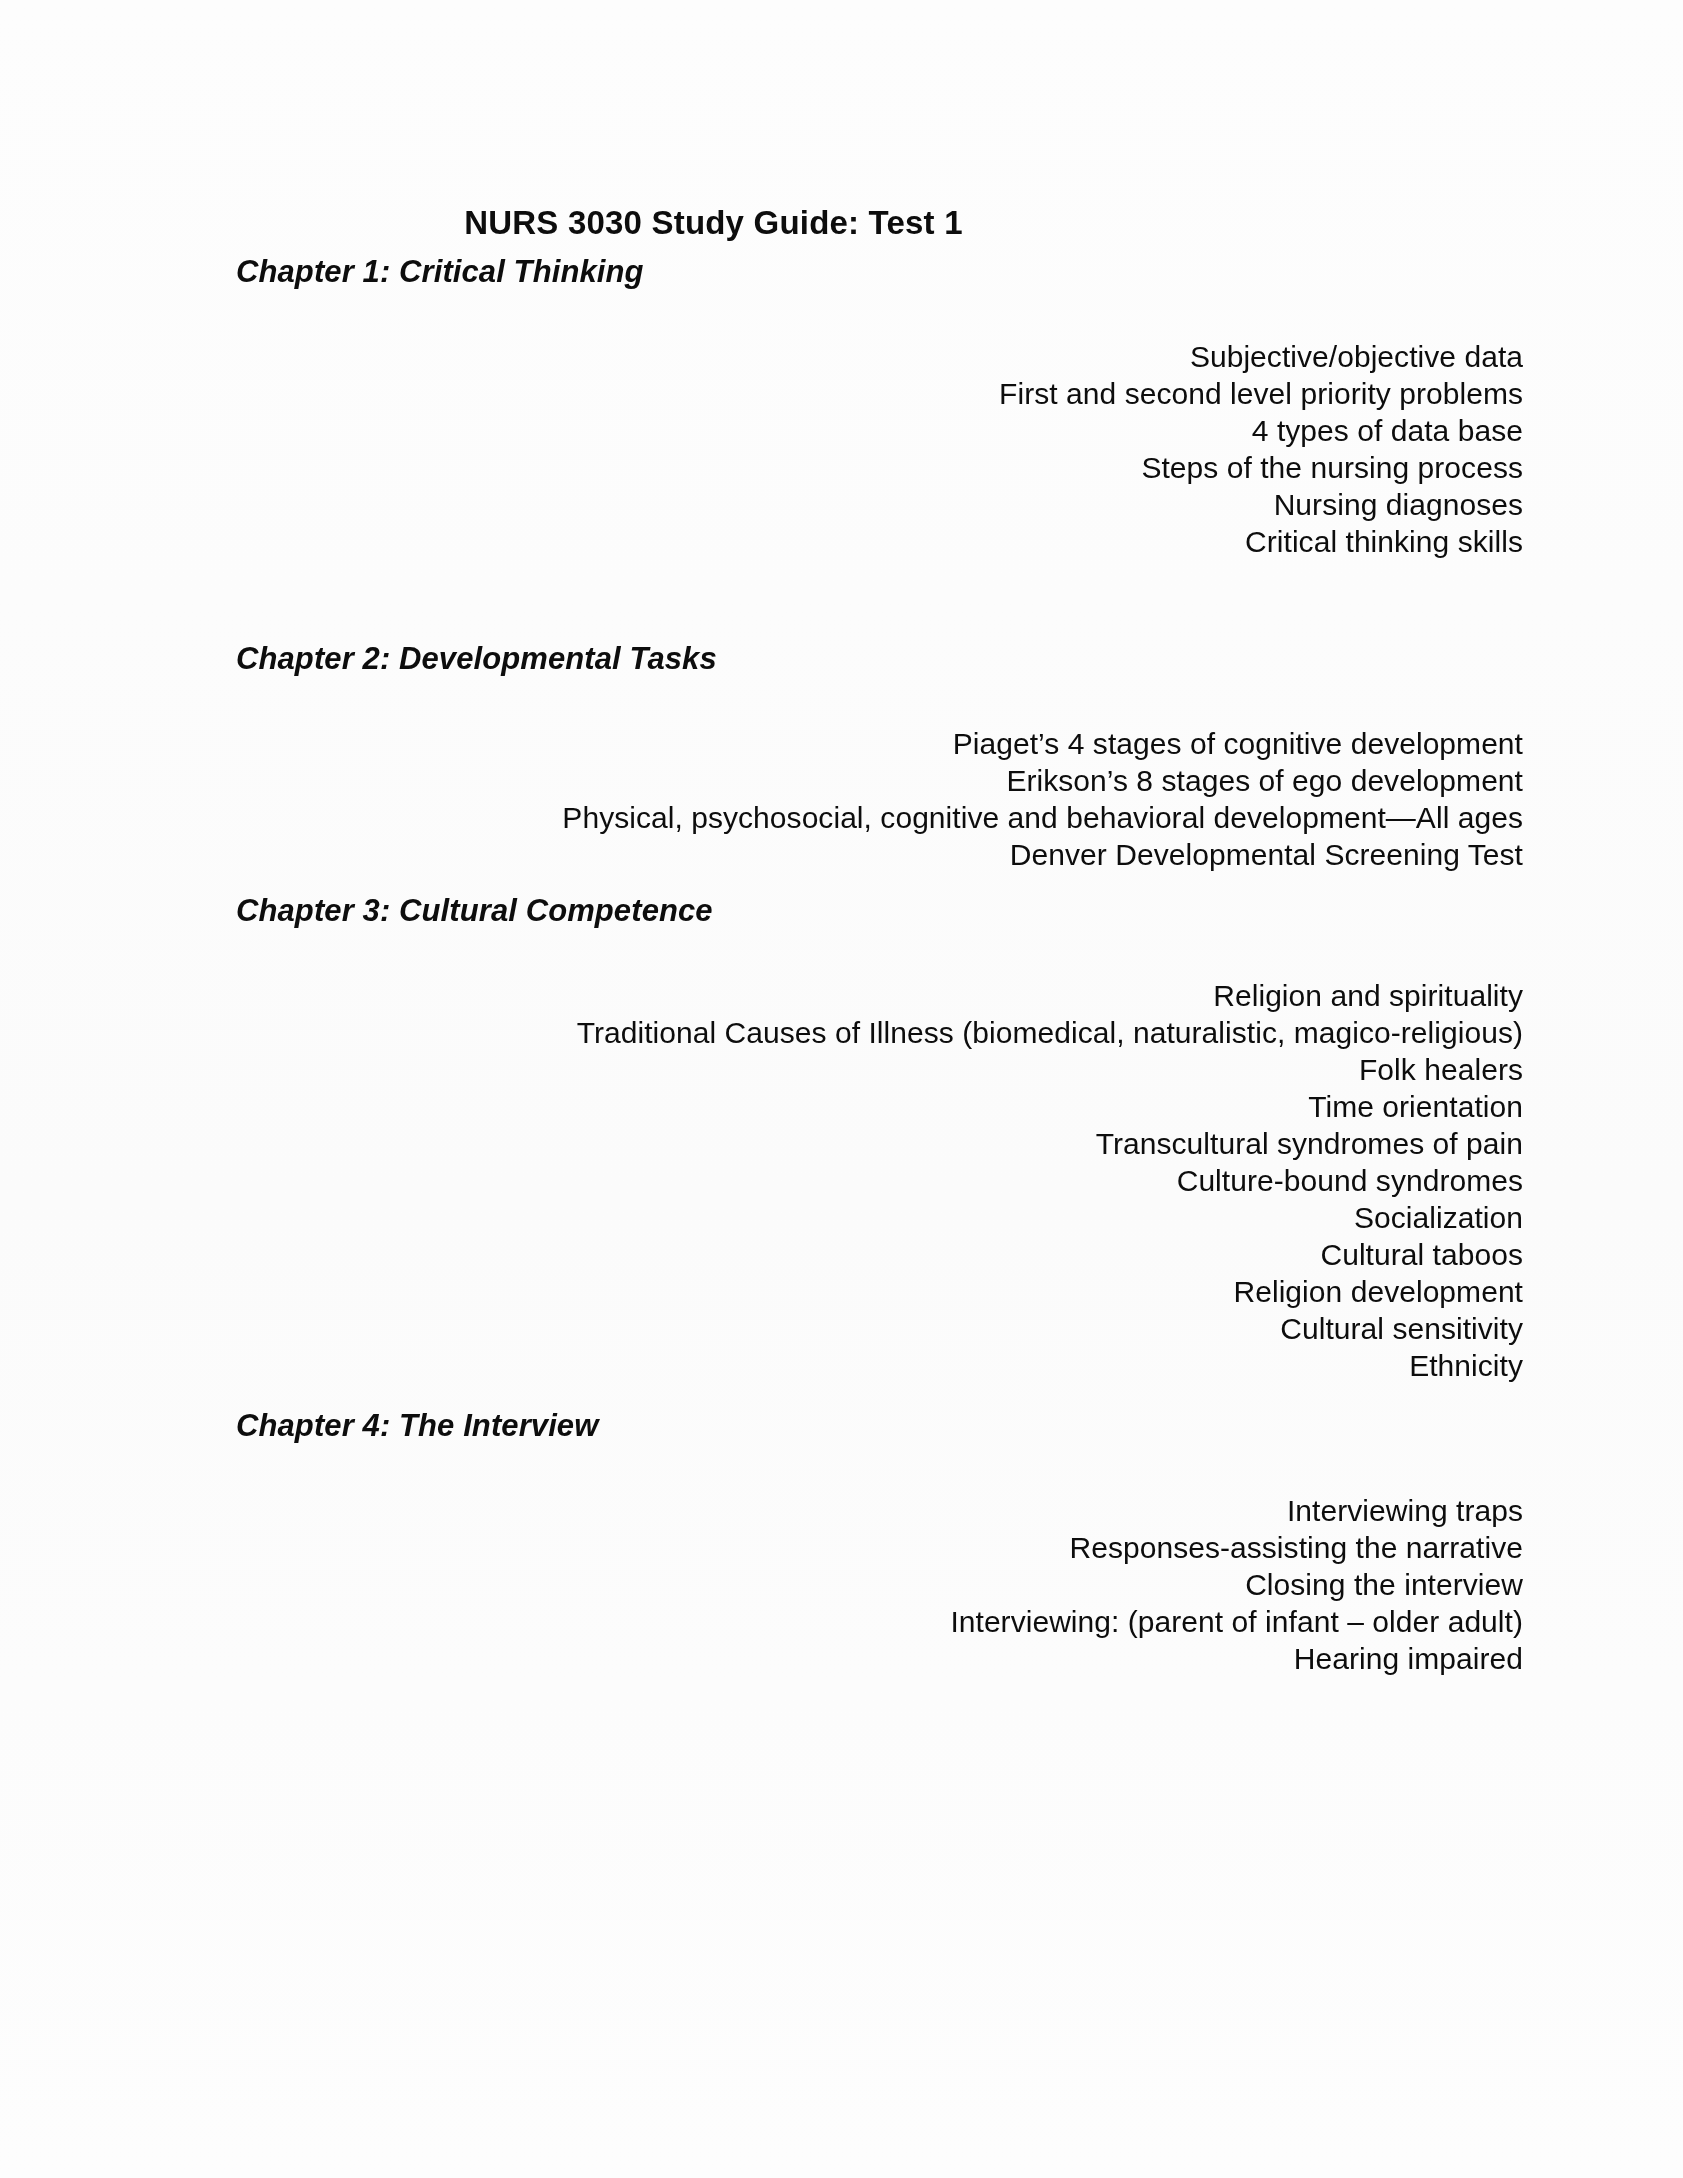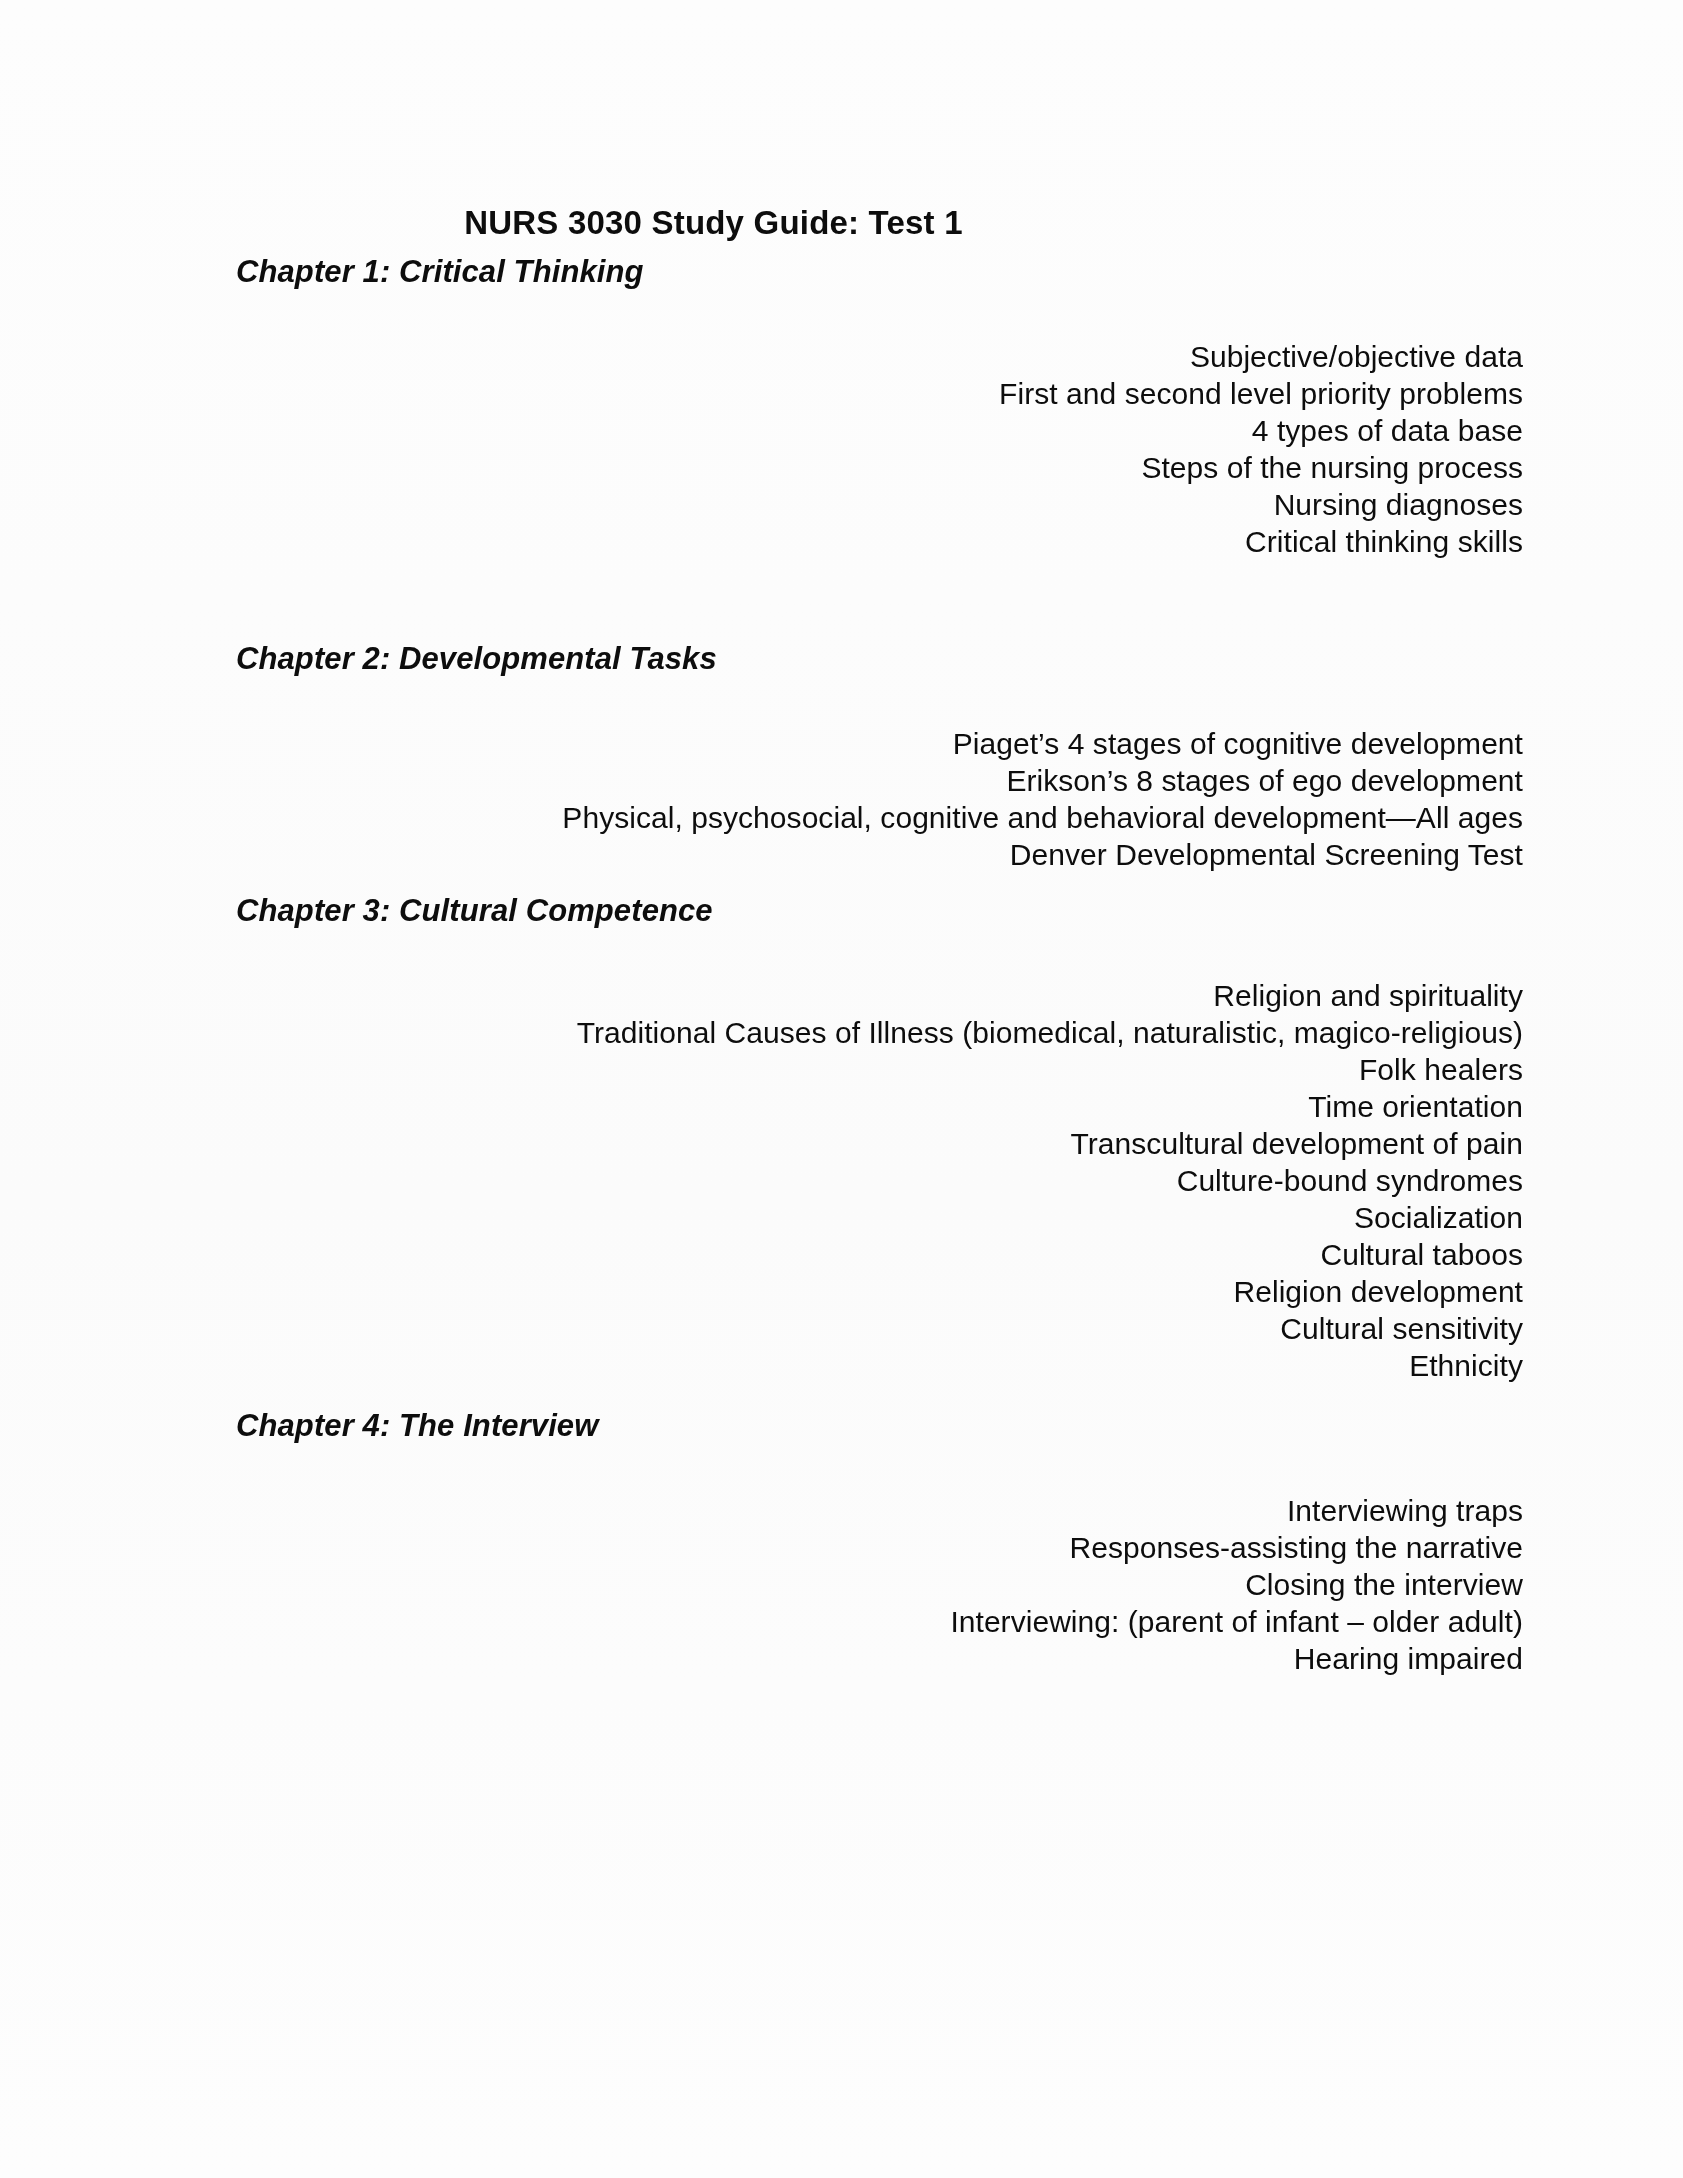--- a/index.html
+++ b/index.html
@@ -116,21 +116,21 @@
     </section>
 
     <section class="section" id="section-2">
       <h2 class="section-heading">Chapter 3: Cultural Competence</h2>
       <span class="gap"></span>
       <ul class="item-list">
         <li>Religion and spirituality</li>
         <li>Traditional Causes of Illness (biomedical, naturalistic, magico-religious)</li>
         <li>Folk healers</li>
         <li>Time orientation</li>
-        <li>Transcultural development of pain</li>
+        <li>Transcultural syndromes of pain</li>
         <li>Culture-bound syndromes</li>
         <li>Socialization</li>
         <li>Cultural taboos</li>
         <li>Religion development</li>
         <li>Cultural sensitivity</li>
         <li>Ethnicity</li>
       </ul>
     </section>
 
     <section class="section" id="section-3">

